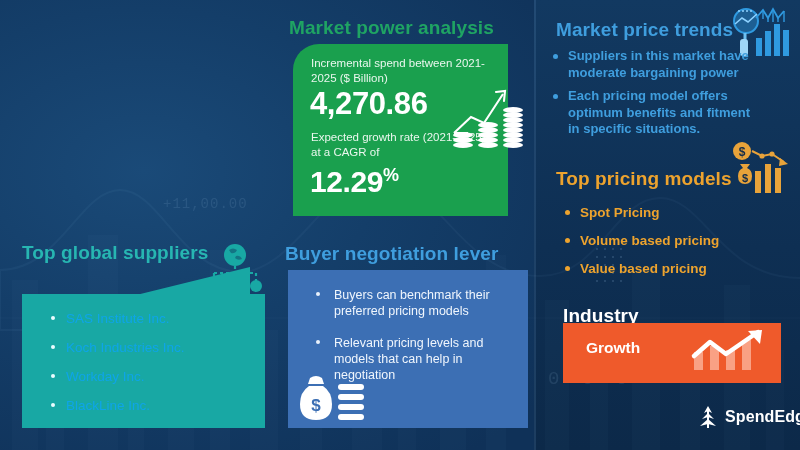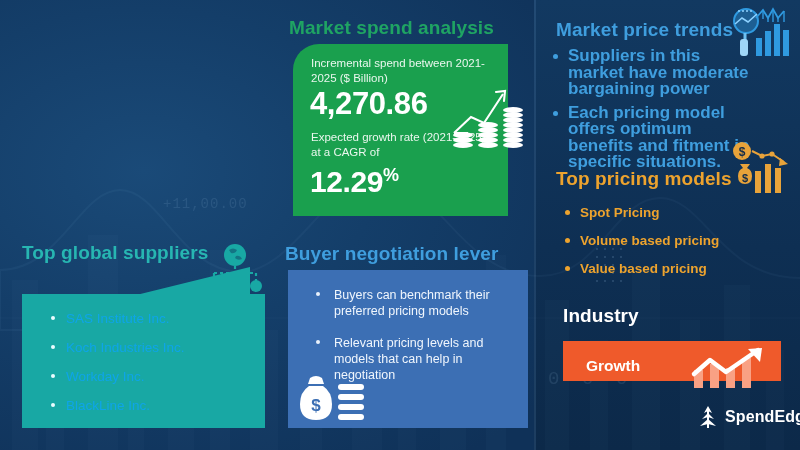--- a/index.html
+++ b/index.html
@@ -78,21 +78,21 @@
   .gp-big.v2{ top:121px; font-size:30px; }
   .gp-big .pct{ font-size:18px; vertical-align:super; }
 
   
   .blist{ position:absolute; }
   .blist .bi{ position:relative; padding-left:17px; margin-bottom:7px; }
   .blist .bi:before{
     content:""; position:absolute; left:2px; top:6px;
     width:5px; height:5px; border-radius:50%;
   }
-  .bl-blue .bi{ color:#3f9ede; font-size:17px; line-height:16.5px; font-weight:700; }
+  .bl-blue .bi{ color:#3f9ede; font-size:13px; line-height:16.5px; font-weight:700; }
   .bl-blue .bi:before{ background:#3f9ede; }
   .bl-gold .bi{ color:#eda32e; font-size:13.5px; line-height:17px; font-weight:700; }
   .bl-gold .bi:before{ background:#eda32e; }
 
   
   .teal-panel{
     position:absolute; left:22px; top:294px; width:243px; height:134px;
     background:#18a8a4;
   }
   .teal-tail{ position:absolute; left:120px; top:267px; }
@@ -116,21 +116,21 @@
     position:relative; padding-left:22px; color:#f0f6fd;
     font-size:12.5px; line-height:16px; margin-bottom:16px;
   }
   .blue-list .bi2:before{
     content:""; position:absolute; left:4px; top:5px;
     width:4px; height:4px; border-radius:50%; background:#e9f1fb;
   }
 
   
   .growth-bar{
-    position:absolute; left:563px; top:341px; width:218px; height:40px;
+    position:absolute; left:563px; top:323px; width:218px; height:60px;
     background:#ef5a2b;
   }
   .growth-lbl{
     position:absolute; left:23px; top:16px; color:#fff;
     font-size:15.5px; font-weight:700;
   }
 
   
   .logo{ position:absolute; left:697px; top:405px; display:flex; align-items:center; gap:6px; }
   .logo-txt{ color:#fff; font-size:16px; font-weight:700; letter-spacing:.1px; }
@@ -196,21 +196,21 @@
       <b style="left:8px;top:24px"></b>
       <b style="left:16px;top:24px"></b>
       <b style="left:24px;top:24px"></b>
     <b style="left:0;top:32px"></b>
       <b style="left:8px;top:32px"></b>
       <b style="left:16px;top:32px"></b>
       <b style="left:24px;top:32px"></b>
   </div>
 
 
-  <div class="hd hd-green" style="left:289px; top:17px;">Market spend analysis</div>
+  <div class="hd hd-green" style="left:289px; top:17px;">Market power analysis</div>
 
   <div class="green-panel">
     <div class="gp-lab a">Incremental spend between 2021-2025 ($ Billion)</div>
     <div class="gp-big v1">4,270.86</div>
     <div class="gp-lab b">Expected growth rate (2021-2025) at a CAGR of</div>
     <div class="gp-big v2">
       <span>12.29</span><span class="pct">%</span>
     </div>
 
     <svg style="position:absolute; left:158px; top:36px;" width="78" height="72" viewBox="0 0 78 72">

